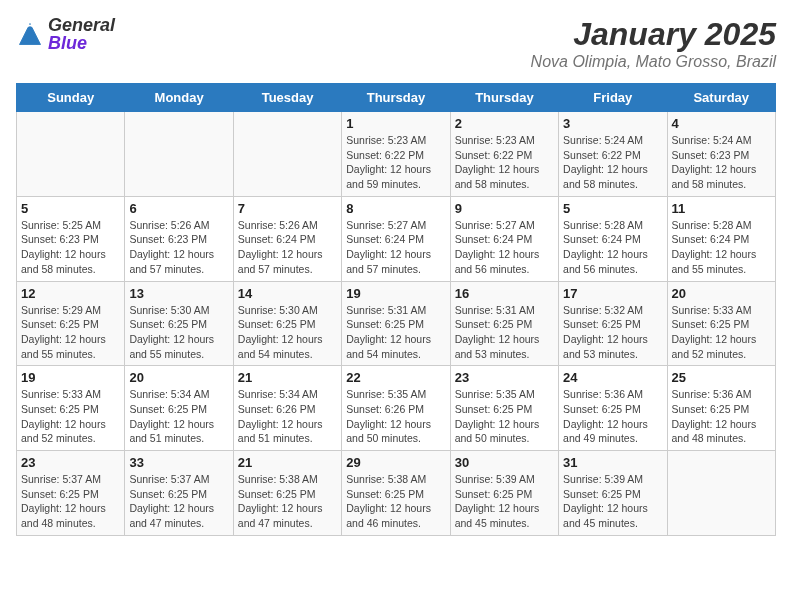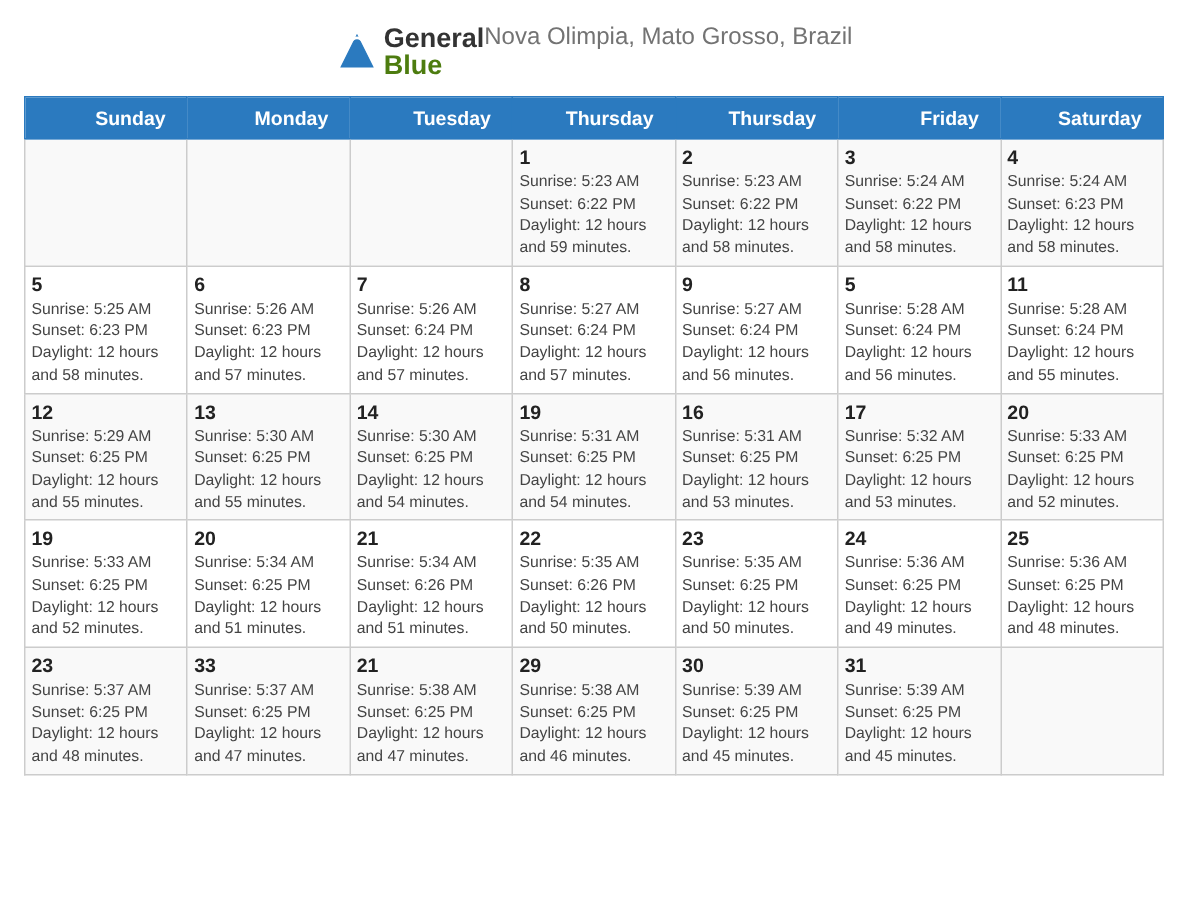--- a/index.html
+++ b/index.html
@@ -5,38 +5,39 @@
     * { box-sizing: border-box; margin: 0; padding: 0; }
     body {
       font-family: Arial, sans-serif;
       background: #fff;
       width: 792px;
       min-height: 612px;
       padding: 16px;
     }
     .header {
       display: flex;
-      justify-content: center;
+      justify-content: space-between;
       align-items: flex-start;
       margin-bottom: 12px;
+      font-style: italic;
     }
     .logo {
       display: flex;
       align-items: center;
       gap: 4px;
     }
     .logo-text {
       display: flex;
       flex-direction: column;
       font-size: 18px;
       font-weight: bold;
       line-height: 1;
     }
     .logo-general { color: #333; }
-    .logo-blue { color: #4d7c0f; }
+    .logo-blue { color: #6d28d9; }
     .logo-icon {
       width: 28px;
       height: 28px;
     }
     .title-block {
       text-align: right;
     }
     .title-block h1 {
       font-size: 32px;
       font-weight: bold;
@@ -49,21 +50,21 @@
     }
     table {
       width: 100%;
       border-collapse: collapse;
       font-size: 11px;
     }
     thead tr th {
       background-color: #2b7abf;
       color: #fff;
       padding: 6px 14px;
-      text-align: right;
+      text-align: center;
       font-size: 13px;
       font-weight: bold;
       border: 1px solid #2b7abf;
     }
     tbody tr td {
       border: 1px solid #ccc;
       vertical-align: top;
       padding: 4px;
       width: 14.28%;
       min-height: 80px;
@@ -97,20 +98,21 @@
       <polygon points="16,4 28,28 4,28" fill="#2b7abf"></polygon>
       <polygon points="16,4 28,28 4,28" fill="none" stroke="#2b7abf" stroke-width="1"></polygon>
       <path d="M10 10 Q16 2 22 10" fill="none" stroke="#fff" stroke-width="2"></path>
     </svg>
     <div class="logo-text">
       <span class="logo-general">General</span>
       <span class="logo-blue">Blue</span>
     </div>
   </div>
   <div class="title-block">
+    <h1>January 2025</h1>
     <h2>Nova Olimpia, Mato Grosso, Brazil</h2>
   </div>
 </div>
 
 <table>
   <thead>
     <tr>
     <th>Sunday</th>
         <th>Monday</th>
         <th>Tuesday</th>

